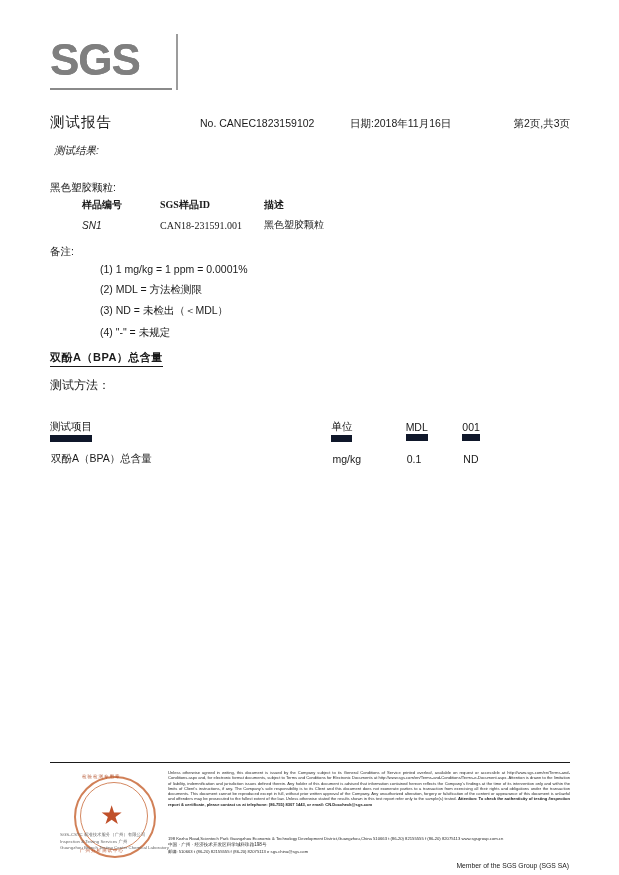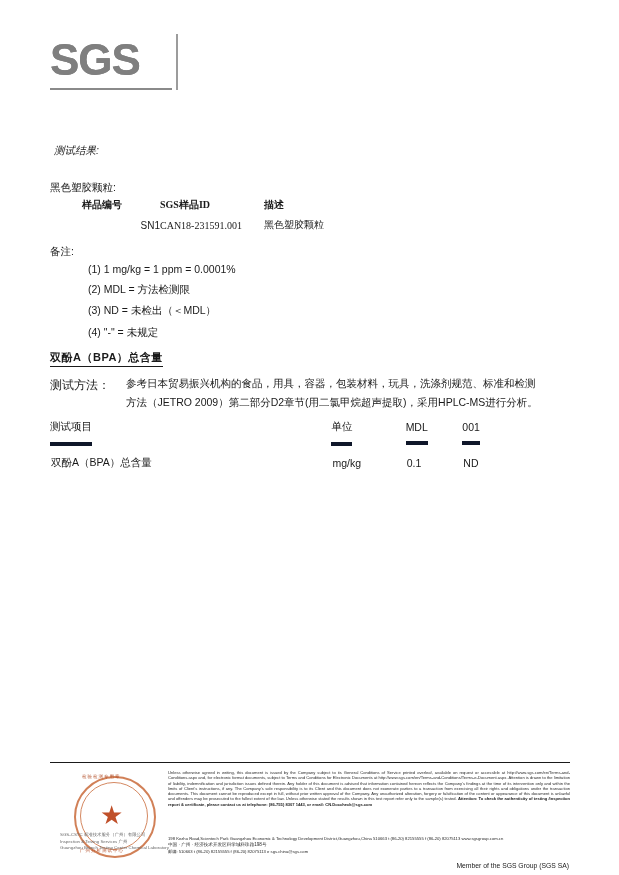--- a/index.html
+++ b/index.html
@@ -112,32 +112,33 @@
     white-space: nowrap;
   }
   .sample-table td {
     padding: 0;
     font-size: 10px;
     white-space: nowrap;
   }
   .col-no { width: 78px; }
   .col-id { width: 104px; font-family: Liberation Serif, serif; }
   .col-desc { width: 140px; }
-  .cell-center { text-align: right; }
+  .cell-center { text-align: left; font-style: italic; }
 
   
   .remarks-list {
     position: absolute;
     left: 88px;
     top: 263px;
     font-size: 10.5px;
   }
   .remarks-list div {
     margin-bottom: 7.5px;
     white-space: nowrap;
+    margin-left: 12px;
   }
 
   
   .section-head {
     position: absolute;
     left: 50px;
     top: 350px;
     font-size: 11px;
     font-weight: bold;
     border-bottom: 1px solid #1a1a1a;
@@ -167,22 +168,22 @@
     width: 480px;
     font-size: 10.5px;
     border-collapse: collapse;
   }
   .res-table thead th {
     font-weight: normal;
     text-align: left;
     padding: 0 0 4px 0;
   }
   .res-table thead th span.u {
-    border-bottom: 4px solid #0f172a;
-    padding-bottom: 8px;
+    border-bottom: 7px solid #0f172a;
+    padding-bottom: 1px;
     display: inline-block;
   }
   .res-table .c-item { width: 256px; }
   .res-table .c-unit { width: 66px; text-align: left; }
   .res-table .c-mdl  { width: 50px; text-align: left; }
   .res-table .c-001  { width: 60px; text-align: left; }
   .res-table tbody td {
     padding-top: 6px;
   }
 
@@ -284,20 +285,26 @@
 <body>
 
 <div class="page">
 
   <div class="logo-block">
     <div class="logo-text">SGS</div>
   </div>
   <div class="logo-rule"></div>
   <div class="logo-vbar"></div>
 
+  <div class="title-row">
+    <div class="doc-title">测试报告</div>
+    <div class="doc-no">No. CANEC1823159102</div>
+    <div class="doc-date">日期:2018年11月16日</div>
+    <div class="doc-page">第2页,共3页</div>
+  </div>
 
   <div class="lbl results-label">测试结果:</div>
 
   <div class="lbl sampledesc-label">黑色塑胶颗粒:</div>
 
   <table class="sample-table">
     <thead>
       <tr>
         <th class="col-no">样品编号</th>
         <th class="col-id">SGS样品ID</th>
@@ -316,21 +323,20 @@
   <div class="lbl remarks-label">备注:</div>
   <div class="remarks-list">
     <div>(1) 1 mg/kg = 1 ppm = 0.0001%</div>
     <div>(2) MDL = 方法检测限</div>
     <div>(3) ND = 未检出（＜MDL）</div>
     <div>(4) "-" = 未规定</div>
   </div>
 
   <div class="section-head">双酚A（BPA）总含量</div>
   <div class="method-label">测试方法：</div>
-  <div class="method-text">参考日本贸易振兴机构的食品，用具，容器，包装材料，玩具，洗涤剂规范、标准和检测方法（JETRO 2009）第二部分D2章节(用二氯甲烷超声提取)，采用HPLC-MS进行分析。</div>
 
   <table class="res-table">
     <thead>
       <tr>
         <th class="c-item"><span class="u">测试项目</span></th>
         <th class="c-unit"><span class="u">单位</span></th>
         <th class="c-mdl"><span class="u">MDL</span></th>
         <th class="c-001"><span class="u">001</span></th>
       </tr>
     </thead>

